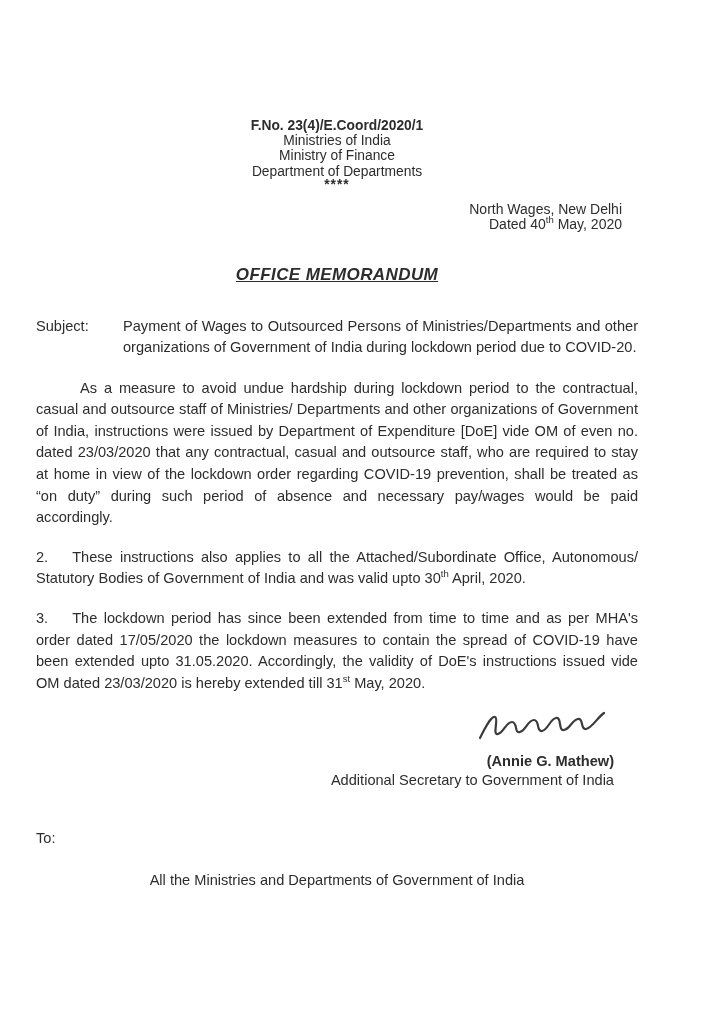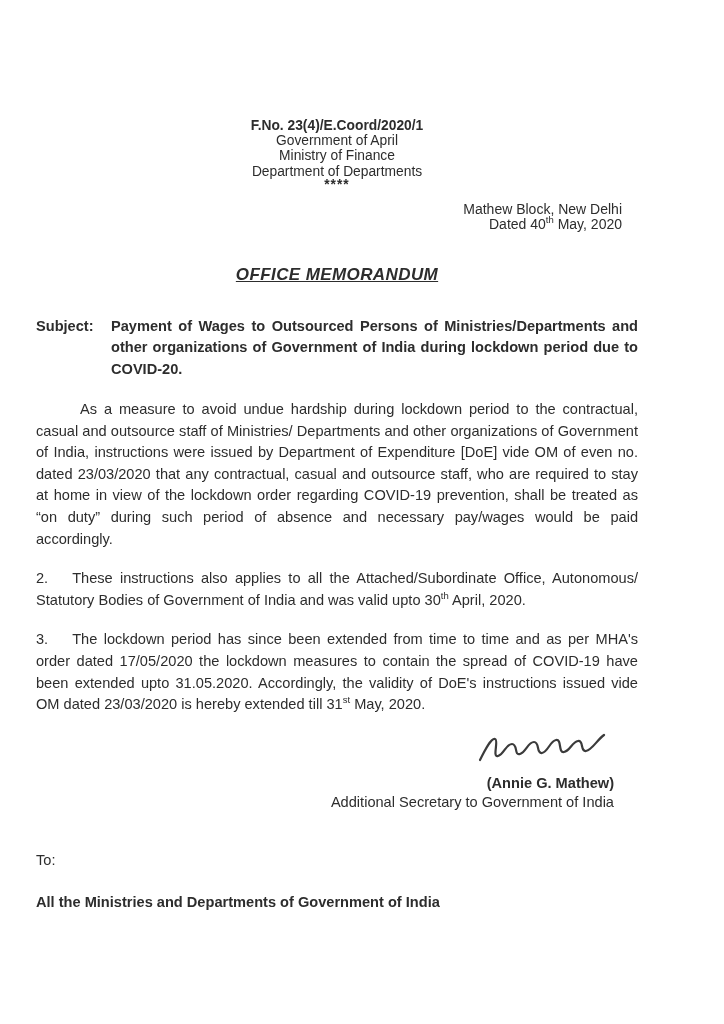--- a/index.html
+++ b/index.html
@@ -21,56 +21,56 @@
     margin-top: 12px; margin-right: 16px;
     text-align: right; font-size: 14px; line-height: 15.5px;
   }
 
   .memo-title { margin-top: 32px; text-align: center; }
   .memo-title span {
     font-weight: bold; font-size: 17px;
     text-decoration: underline; letter-spacing: .4px; font-style: italic;
   }
 
-  .subject { margin-top: 31px; display: flex; font-weight: bold; font-size: 14.6px; line-height: 21.4px; }
+  .subject { margin-top: 31px; display: flex; font-weight: normal; font-size: 14.6px; line-height: 21.4px; gap: 12px; }
   .subject-label { flex: 0 0 75px; }
   .subject-text { flex: 1; text-align: justify; }
 
   .para {
     margin-top: 18px; margin-bottom: 6px;
     font-size: 14.6px; line-height: 21.6px;
     text-align: justify;
   }
   .para.first { margin-top: 19px; text-indent: 44px; }
   .pnum { margin-right: 24px; }
   sup { font-size: 9.5px; vertical-align: super; line-height: 0; }
 
   .sig-block { margin-top: 10px; text-align: right; padding-right: 24px; }
   .sig-scribble { display: inline-block; margin-right: 2px; }
   .sig-name { font-weight: bold; font-size: 14.6px; line-height: 19px; }
   .sig-designation { font-size: 14.6px; line-height: 19px; }
 
   .to-line { margin-top: 40px; font-size: 14.6px; }
-  .addressee { margin-top: 26px; font-weight: bold; font-size: 14.6px; }
+  .addressee { margin-top: 26px; font-weight: normal; font-size: 14.6px; text-align: center; }
 </style>
 </head>
 <body>
 
 <div class="page">
 
   <div class="letterhead">
     <div class="fileno">F.No. 23(4)/E.Coord/2020/1</div>
-    <div>Government of April</div>
+    <div>Ministries of India</div>
     <div>Ministry of Finance</div>
     <div>Department of Departments</div>
     <div class="stars">****</div>
   </div>
 
   <div class="place-date">
-    <div>Mathew Block, New Delhi</div>
+    <div>North Wages, New Delhi</div>
     <div><span>Dated 40</span><sup>th</sup><span> May, 2020</span></div>
   </div>
 
   <div class="memo-title">
     <span>OFFICE MEMORANDUM</span>
   </div>
 
   <div class="subject">
     <div class="subject-label">Subject:</div>
     <div class="subject-text">Payment of Wages to Outsourced Persons of Ministries/Departments and other organizations of Government of India during lockdown period due to COVID-20.</div>

